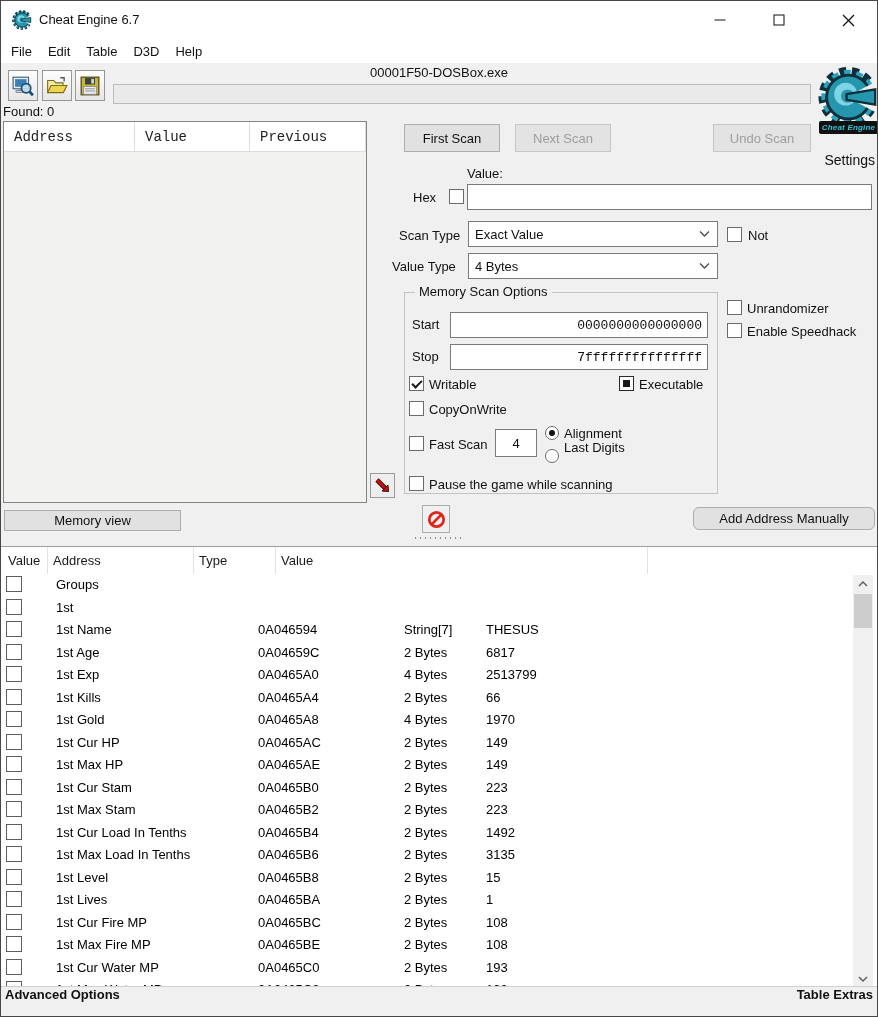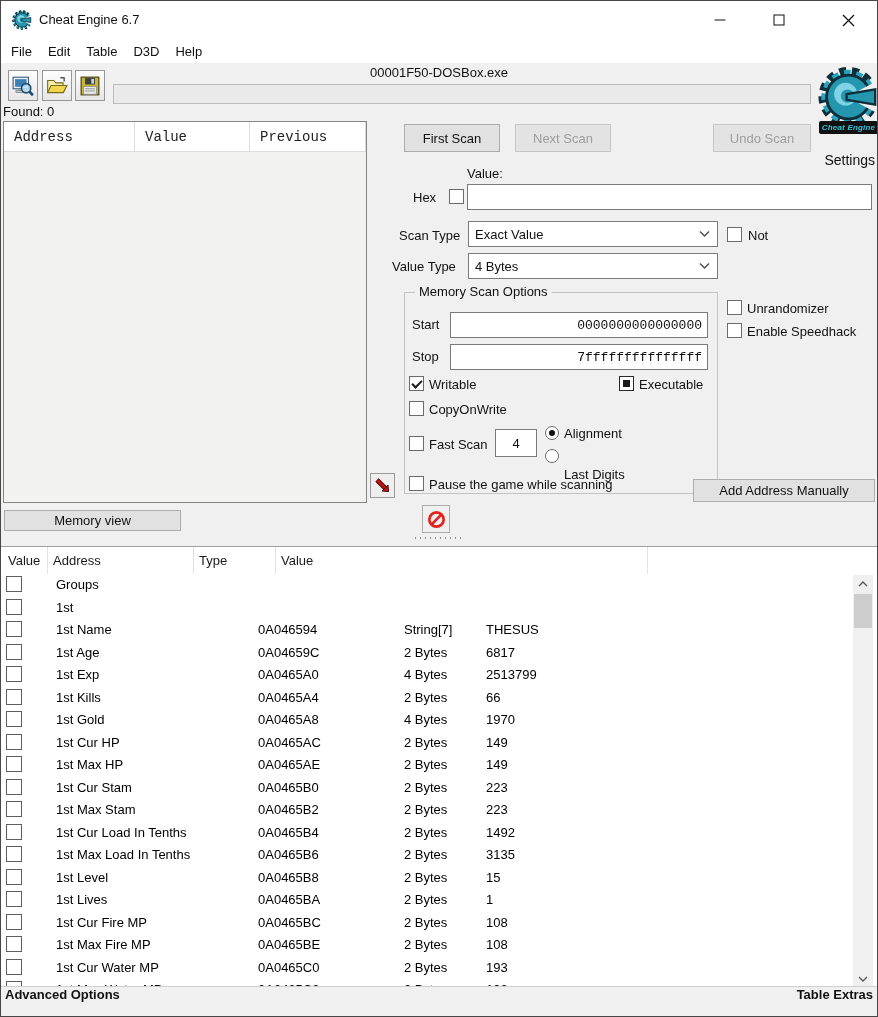--- a/index.html
+++ b/index.html
@@ -28,21 +28,21 @@
   .fl-header{display:flex;height:30px;font-family:"Liberation Mono",monospace;font-size:14px;color:#222;}
   .fl-cell{background:#fff;border-right:1px solid #dcdcdc;border-bottom:1px solid #dcdcdc;display:flex;align-items:center;padding-left:10px;}
   .fl-c1{width:131px;}.fl-c2{width:115px;}.fl-c3{flex:1;}
   
   .btn{position:absolute;background:#e1e1e1;border:1px solid #adadad;display:flex;align-items:center;justify-content:center;color:#111;}
   .btn.disabled{background:#e3e3e3;border-color:#c6c6c6;color:#9d9d9d;}
   .btn-first{left:403px;top:123px;width:96px;height:28px;}
   .btn-next{left:514px;top:123px;width:96px;height:28px;}
   .btn-undo{left:712px;top:123px;width:98px;height:28px;}
   .btn-memview{left:3px;top:509px;width:177px;height:21px;}
-  .btn-addaddr{left:692px;top:478px;width:182px;height:23px;}
+  .btn-addaddr{left:692px;top:506px;width:182px;height:23px;border-radius:6px;}
   .btn-arrow{left:369px;top:472px;width:25px;height:25px;background:#eee;border:1px solid #9a9a9a;position:absolute;display:flex;align-items:center;justify-content:center;}
   .btn-stop{left:421px;top:504px;width:28px;height:28px;position:absolute;background:#f0f0f0;border:1px solid #adadad;display:flex;align-items:center;justify-content:center;}
   .splitter{position:absolute;left:412px;top:535px;width:48px;height:4px;
     background-image:radial-gradient(#8f8f8f 1px,transparent 1.1px);background-size:5px 4px;}
   
   .lbl{position:absolute;color:#111;white-space:nowrap;}
   .input{position:absolute;border:1px solid #7a7a7a;background:#fff;font-family:"Liberation Sans",sans-serif;font-size:13px;padding:0 5px;color:#111;}
   .input.mono{font-family:"Liberation Mono",monospace;text-align:right;}
   .combo{position:absolute;border:1px solid #7a7a7a;background:#fff;display:flex;align-items:center;padding-left:6px;color:#111;}
   .combo .chev{position:absolute;right:7px;top:50%;transform:translateY(-50%);}
@@ -222,21 +222,21 @@
     <span class="lbl" style="left:234px;top:84px;">Executable</span>
     <span class="cb" style="left:4px;top:108px;"></span>
     <span class="lbl" style="left:24px;top:109px;">CopyOnWrite</span>
 
     <span class="cb" style="left:4px;top:143px;"></span>
     <span class="lbl" style="left:24px;top:144px;">Fast Scan</span>
     <input class="input" style="left: 90px; top: 136px; width: 42px; height: 28px; text-align: center;" value="4">
     <span class="radio selected" style="left:140px;top:133px;"></span>
     <span class="lbl" style="left:159px;top:133px;">Alignment</span>
     <span class="radio" style="left:140px;top:156px;"></span>
-    <span class="lbl" style="left:159px;top:174px;">Last Digits</span>
+    <span class="lbl" style="left:159px;top:147px;">Last Digits</span>
 
     <span class="cb" style="left:4px;top:183px;"></span>
     <span class="lbl" style="left:24px;top:184px;">Pause the game while scanning</span>
   </div>
 
   <span class="cb" style="left:726px;top:299px;"></span>
   <span class="lbl" style="left:746px;top:300px;">Unrandomizer</span>
   <span class="cb" style="left:726px;top:322px;"></span>
   <span class="lbl" style="left:746px;top:323px;">Enable Speedhack</span>
 

